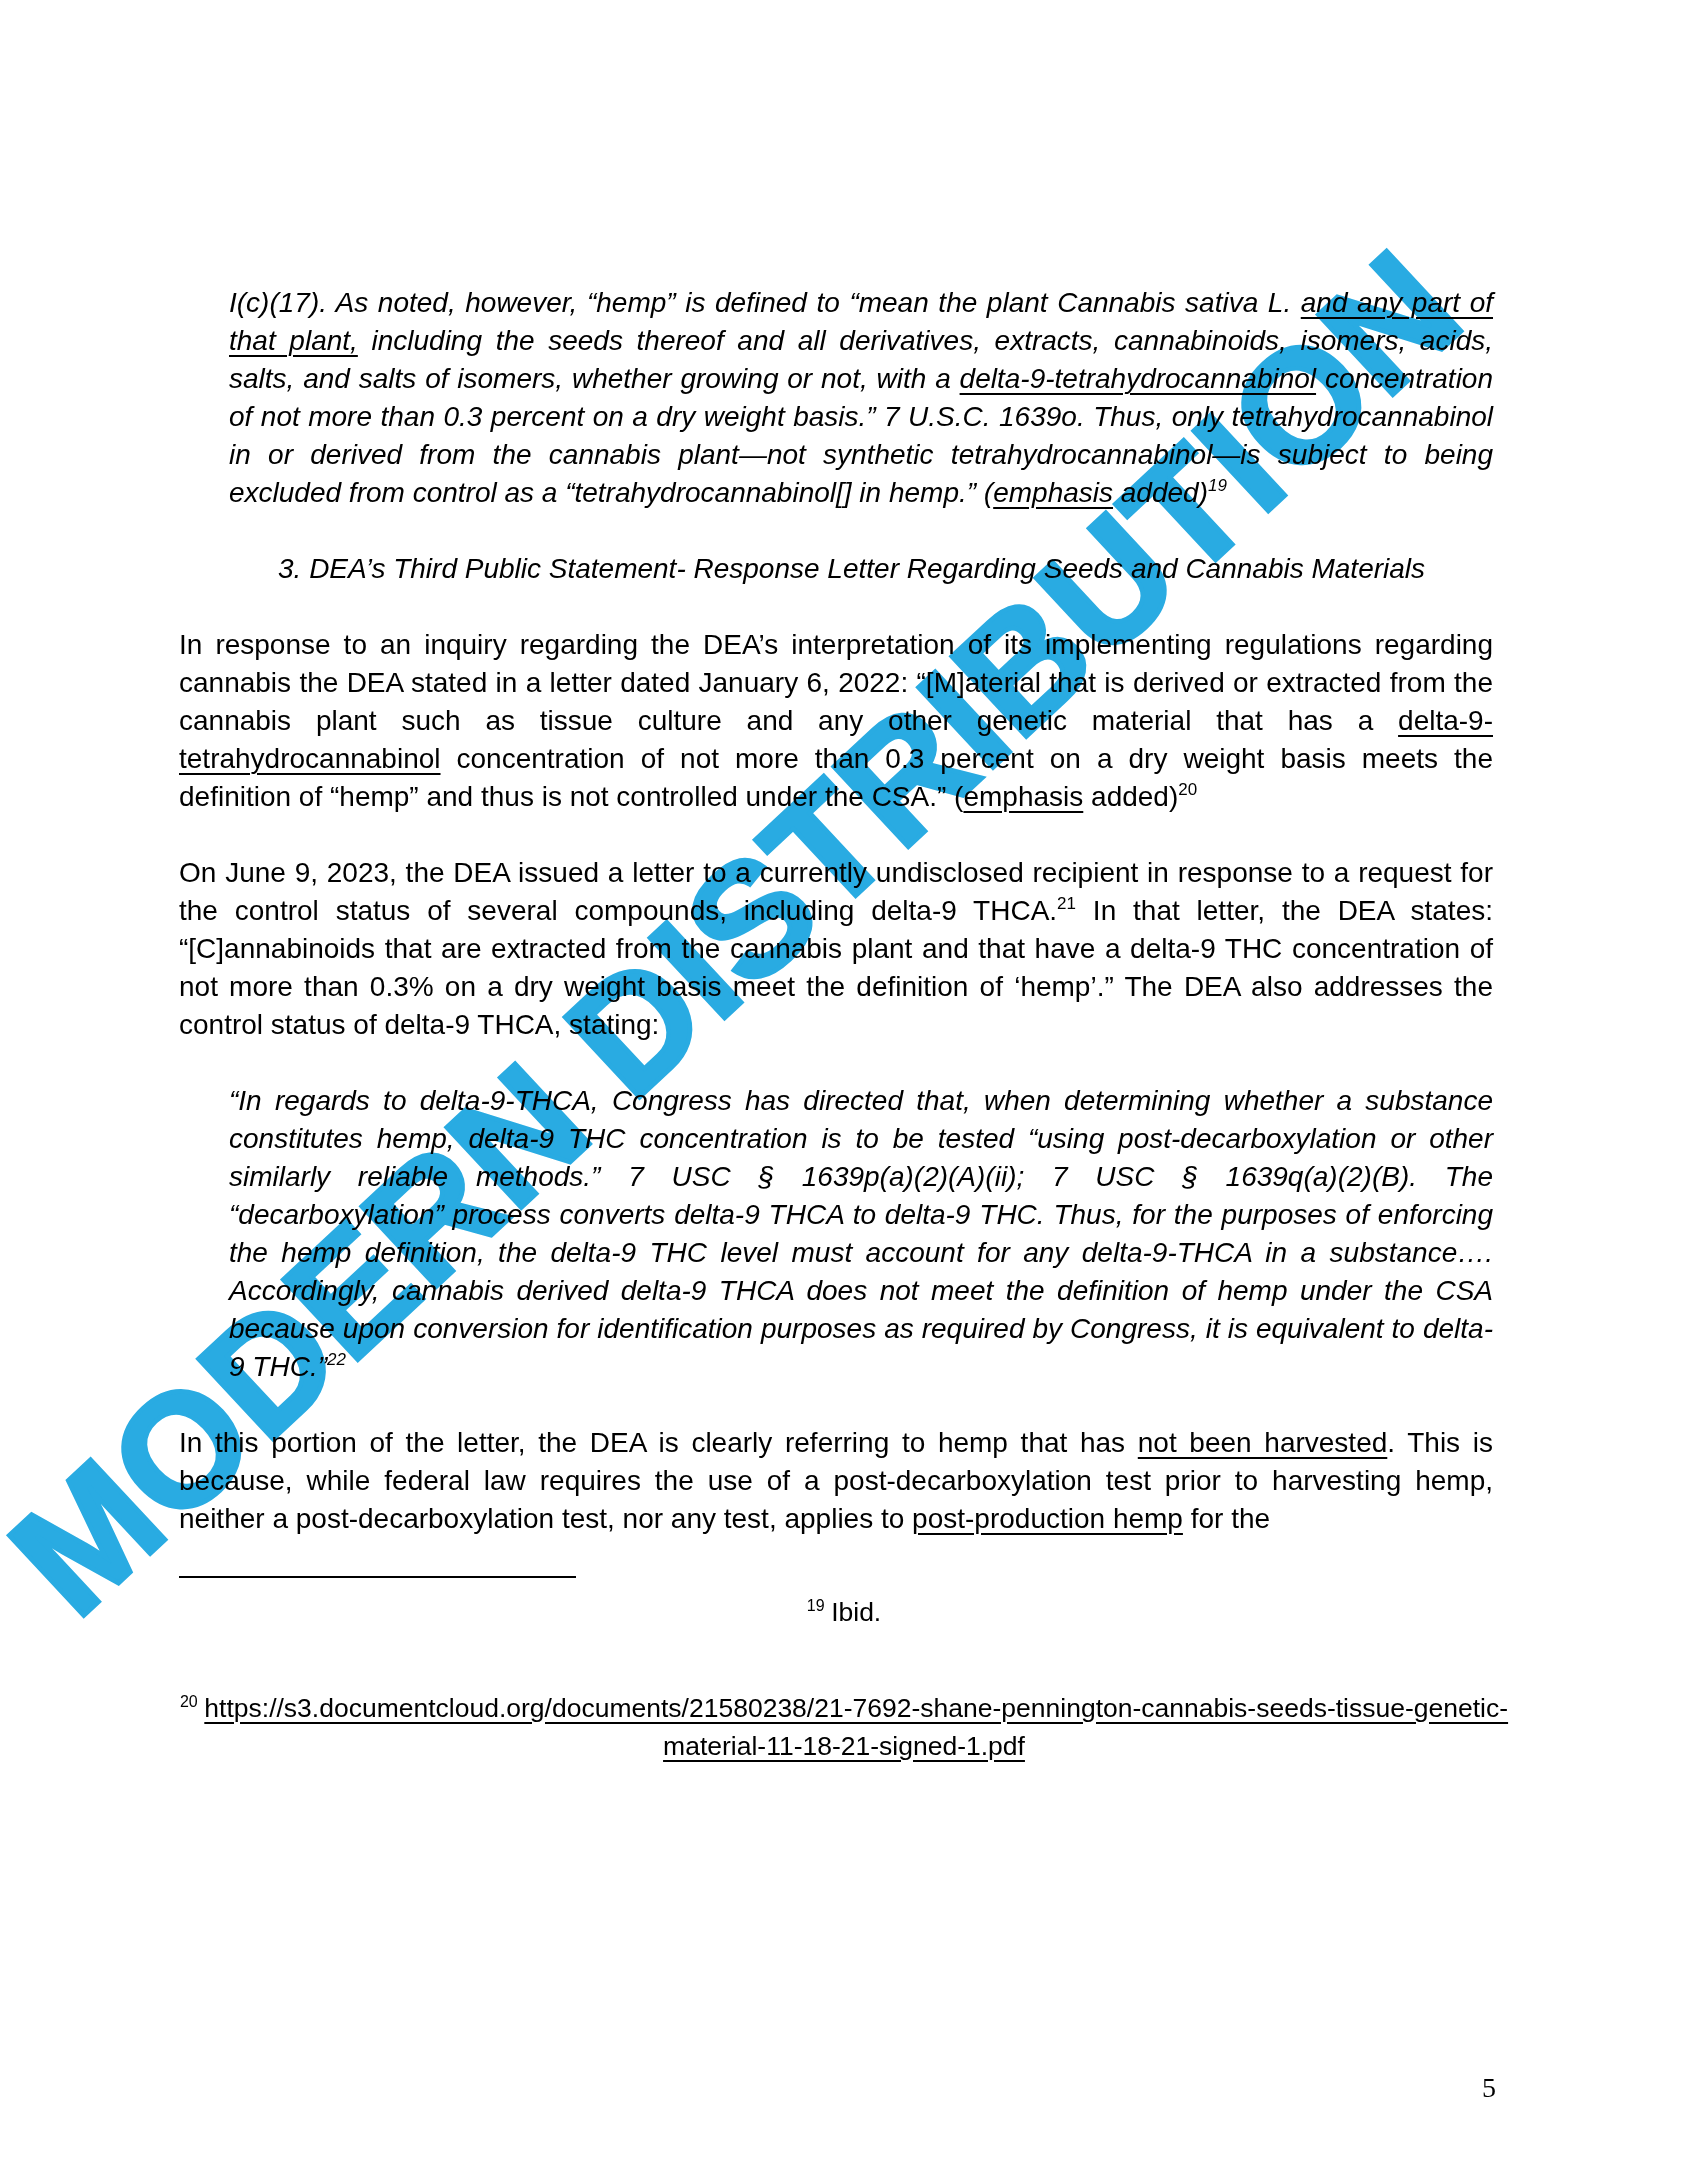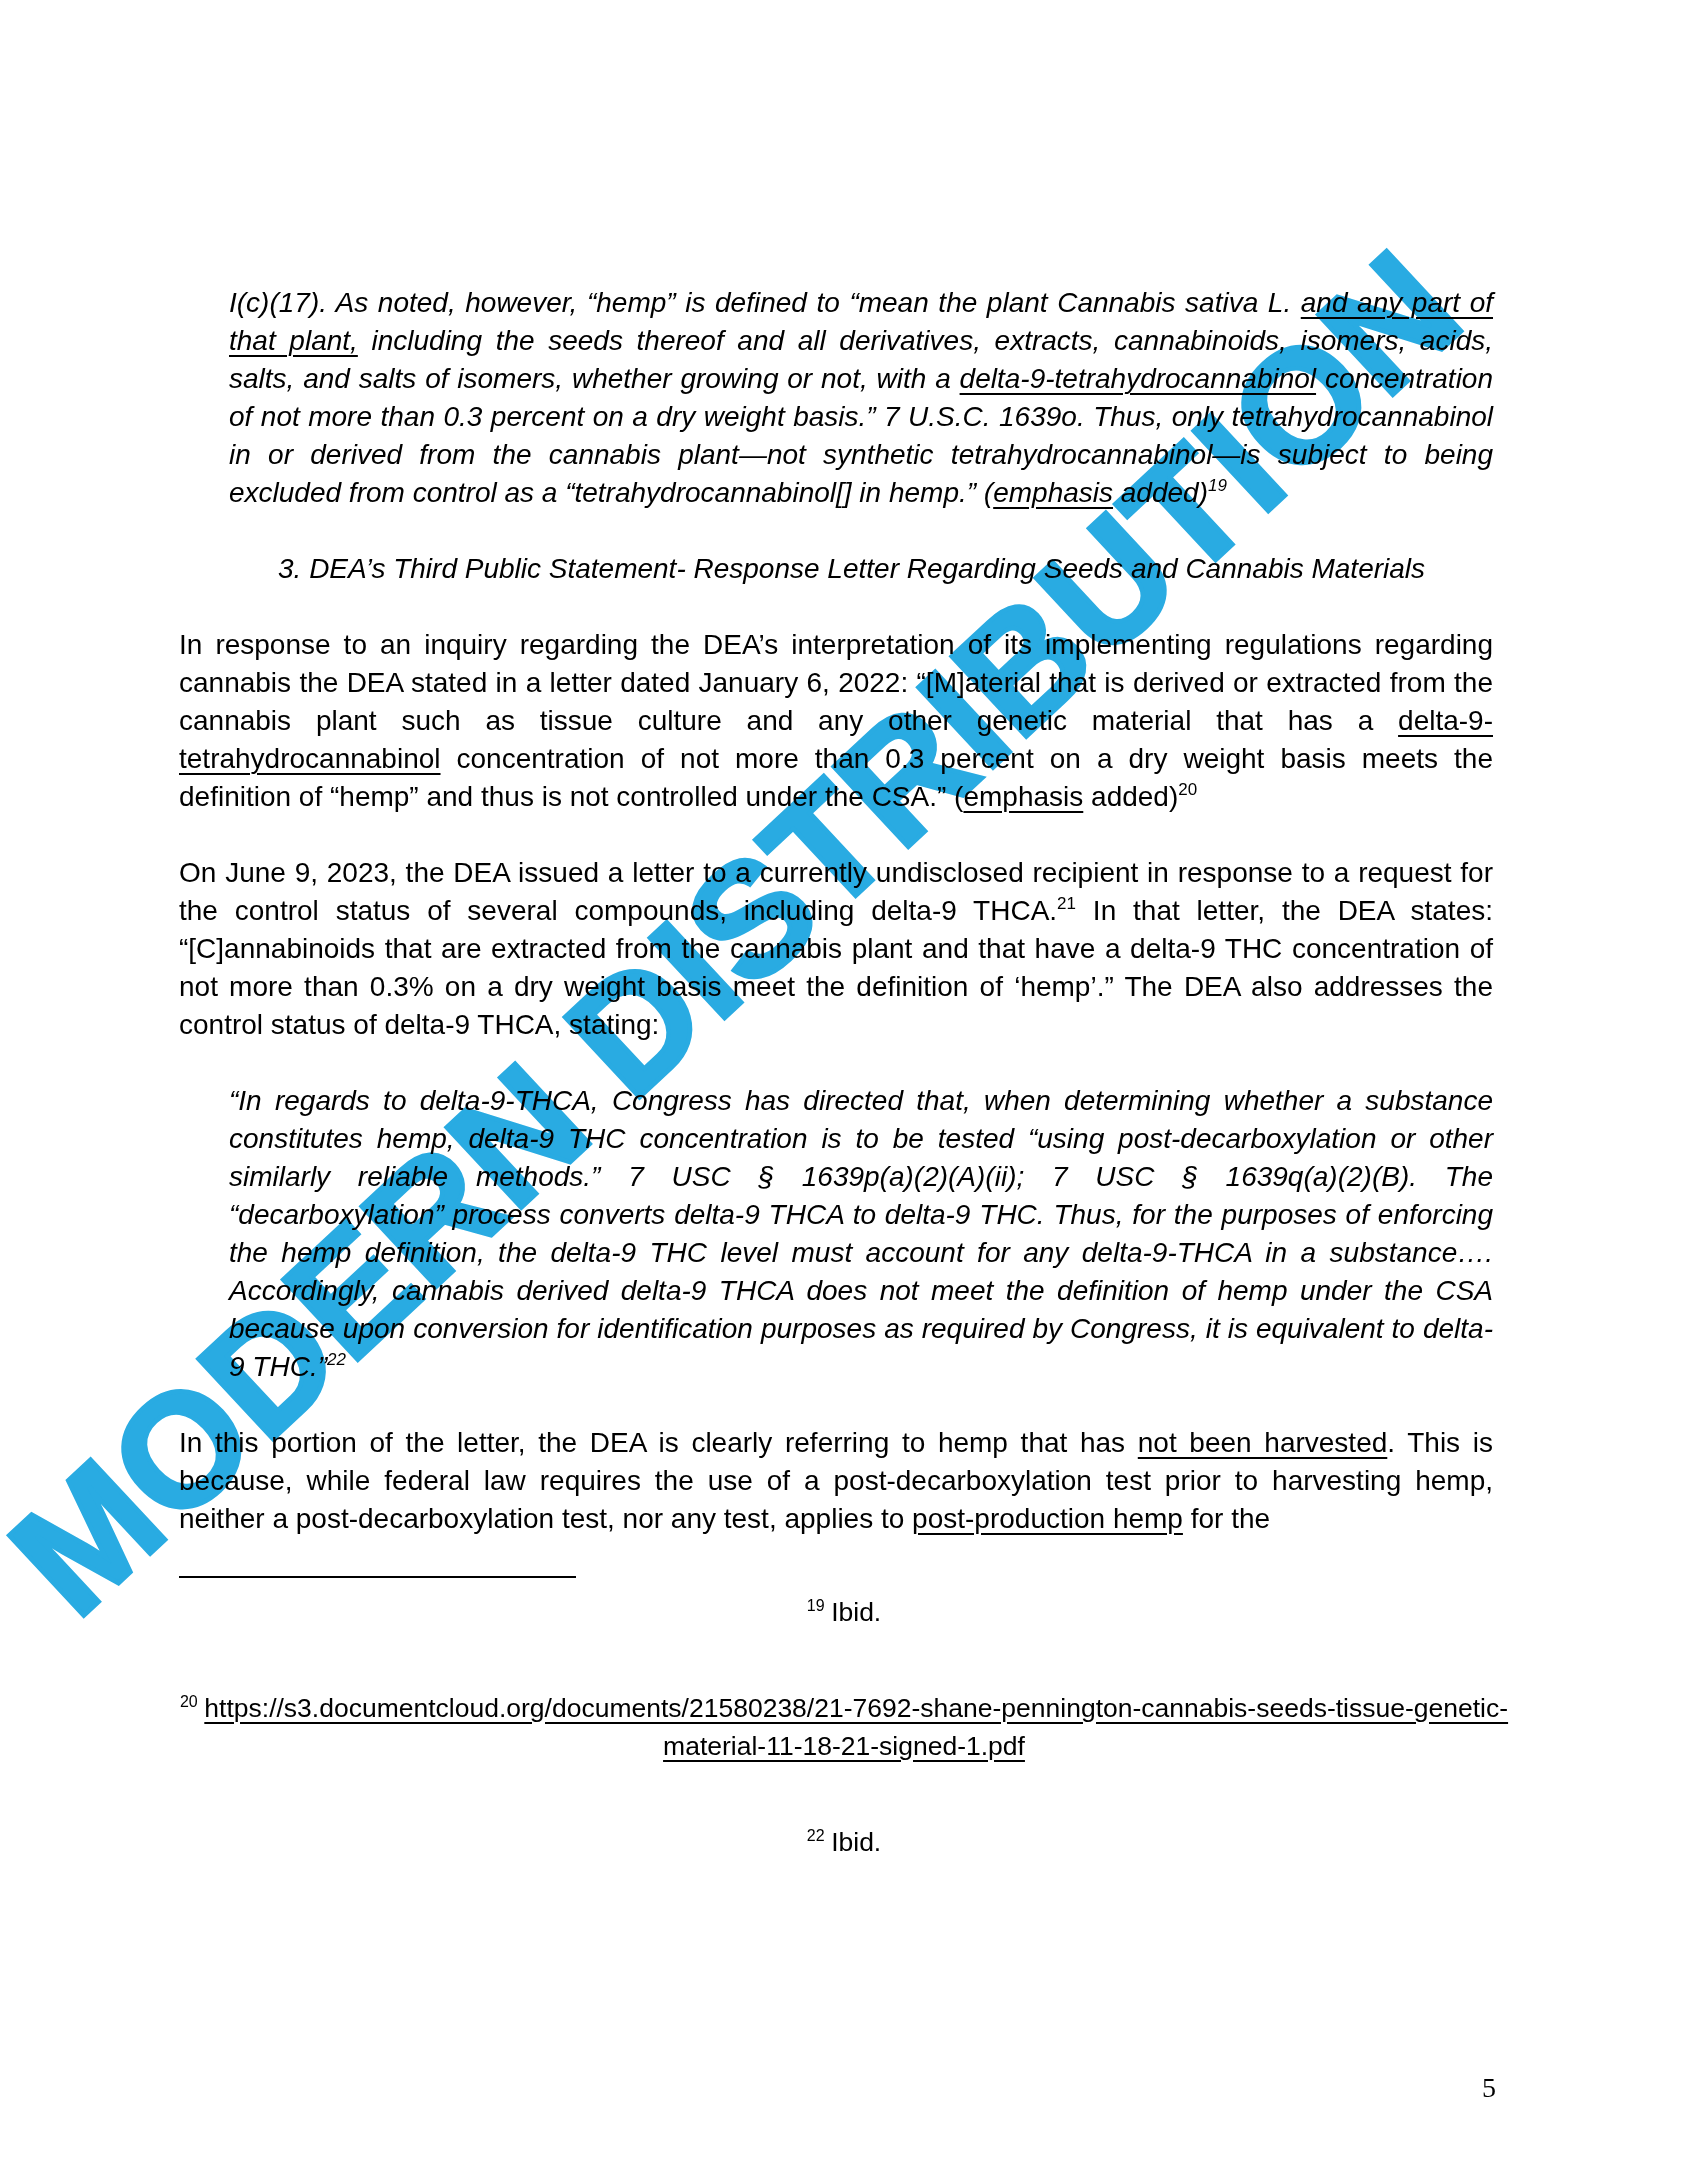--- a/index.html
+++ b/index.html
@@ -102,20 +102,19 @@
 
     <div class="block"><span class="">In this portion of the letter, the DEA is clearly referring to hemp that has </span><span class="run-u">not been harvested</span><span class="">. This is because, while federal law requires the use of a post-decarboxylation test prior to harvesting hemp, neither a post-decarboxylation test, nor any test, applies to </span><span class="run-u">post-production hemp</span><span class=""> for the</span></div>
 
     <div class="footnote-sep"></div>
 
     <div class="footnote"><sup class="fn-num">19</sup><span><span class="">Ibid.</span></span></div>
 
     <div class="footnote"><sup class="fn-num">20</sup><span><span class="run-u">https://s3.documentcloud.org/documents/21580238/21-7692-shane-pennington-cannabis-seeds-tissue-genetic-material-11-18-21-signed-1.pdf</span></span></div>
 
 
-    <div class="footnote"><sup class="fn-num">22</sup><span><span class="">Ibid.</span></span></div>
 
   </div>
 
   <div class="page-num">5</div>
 
 </div>
 
 
 </body></html>

